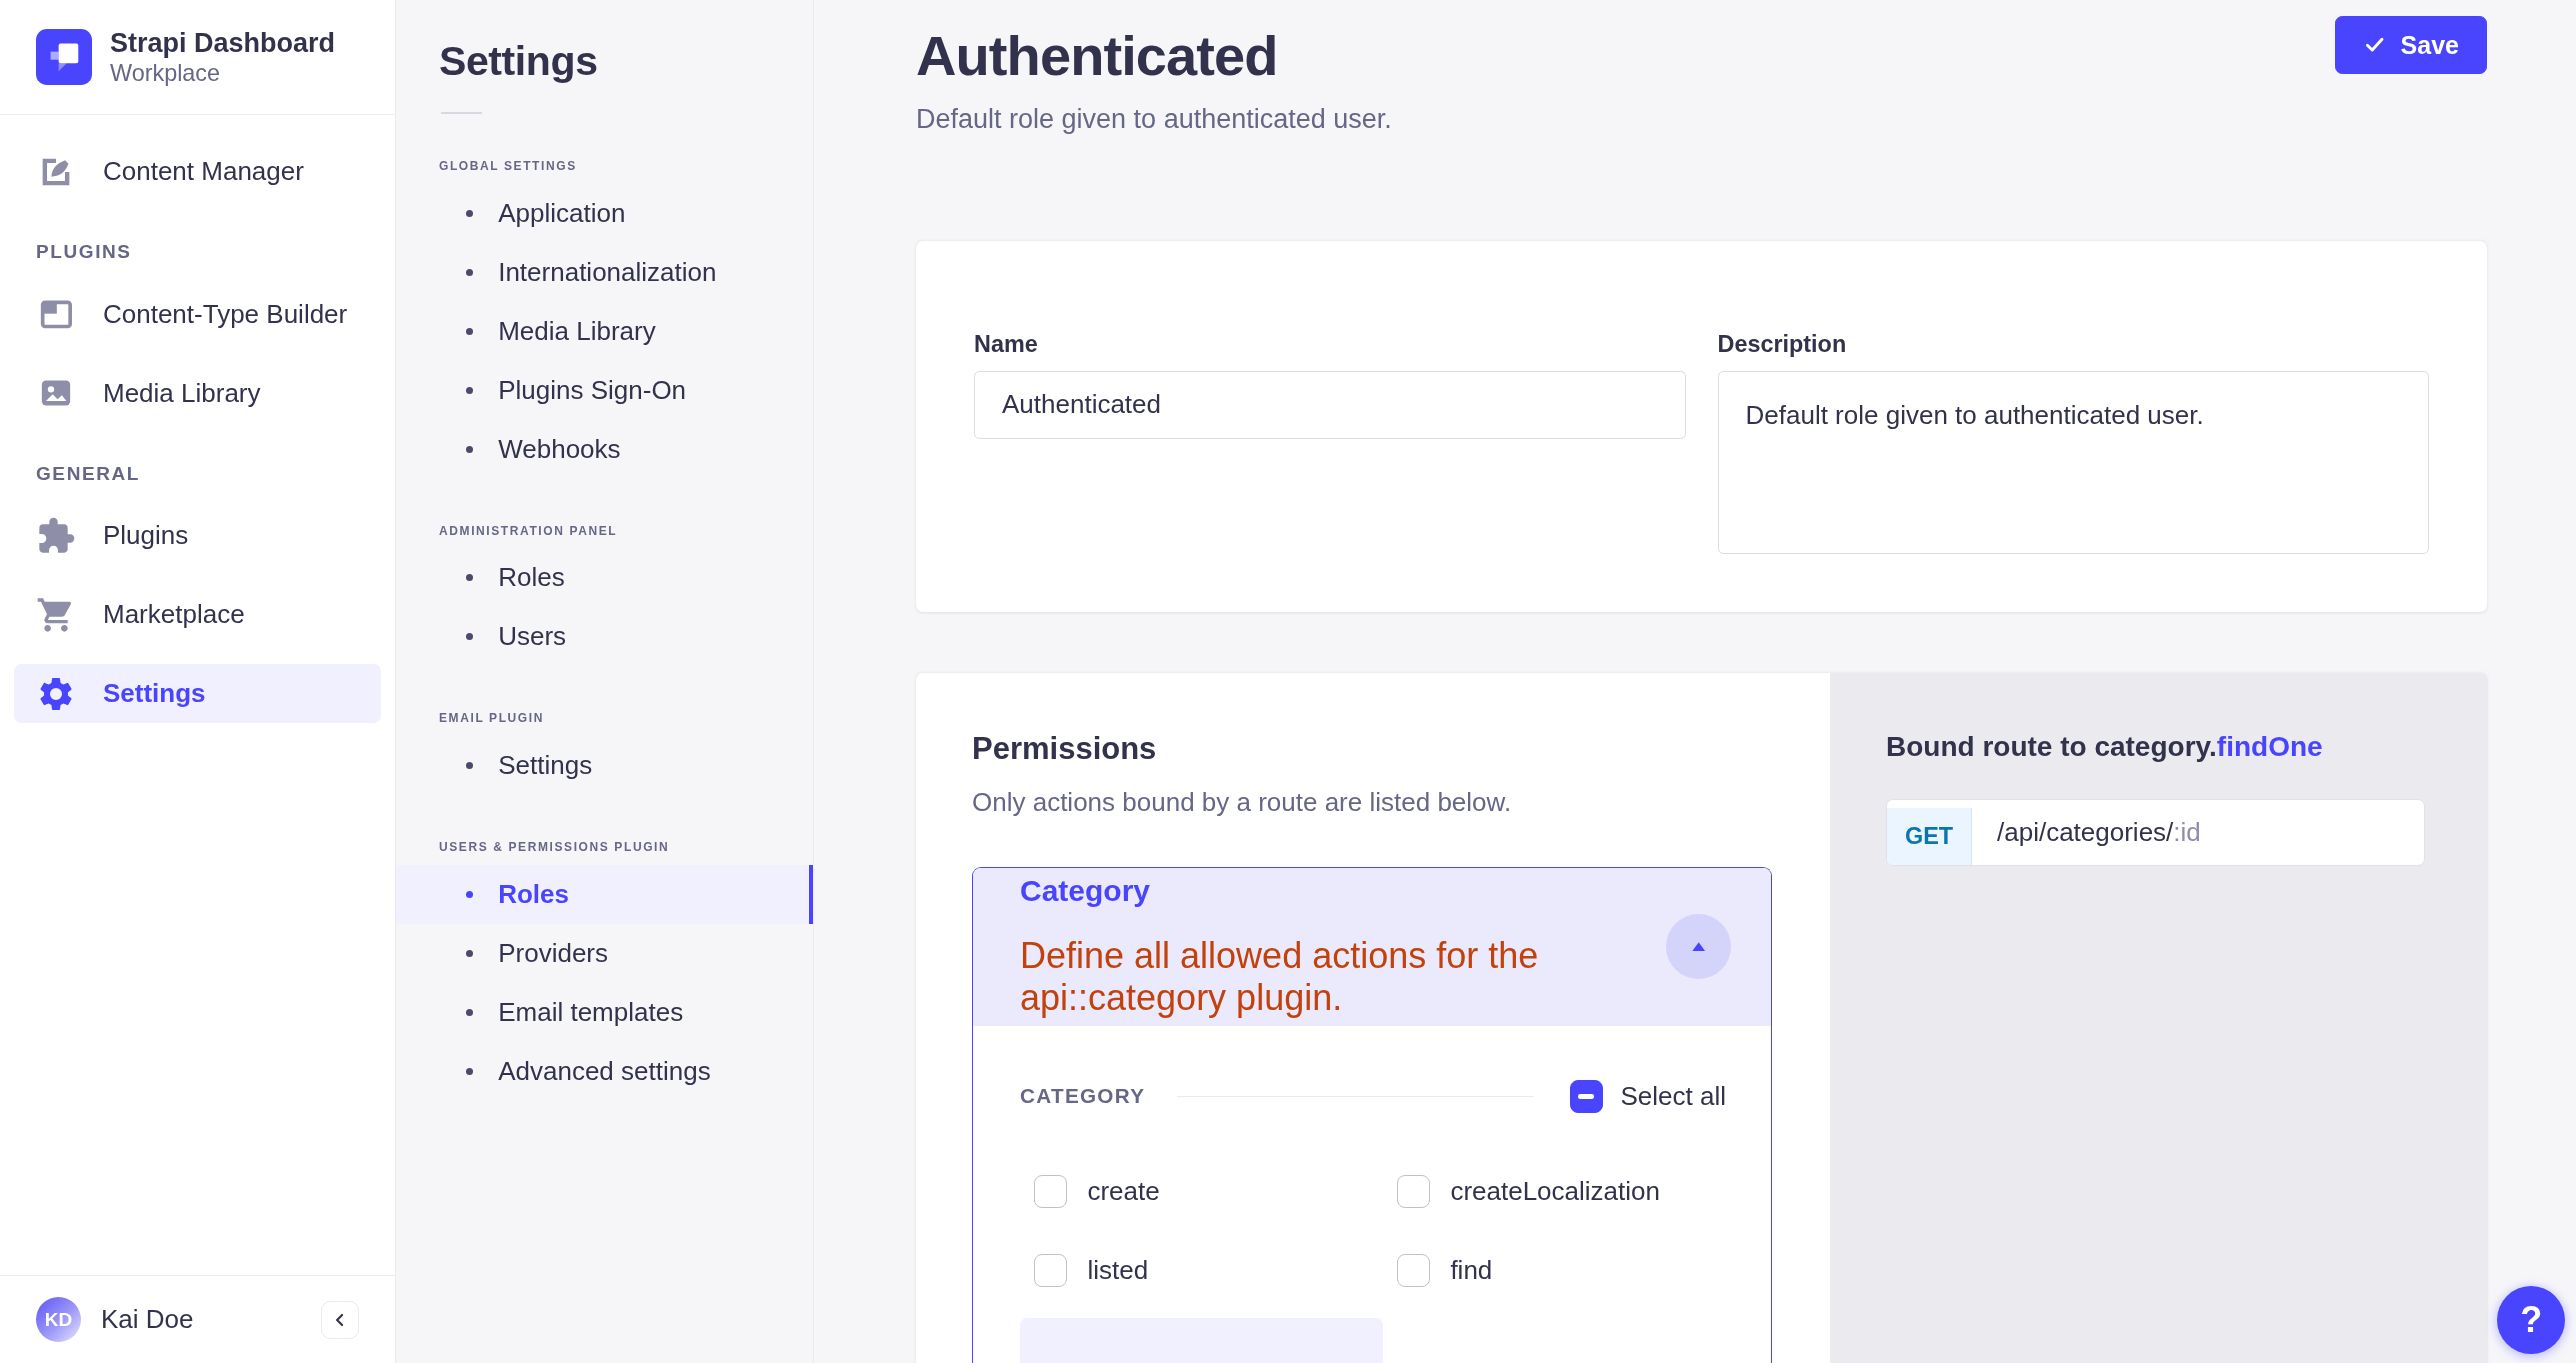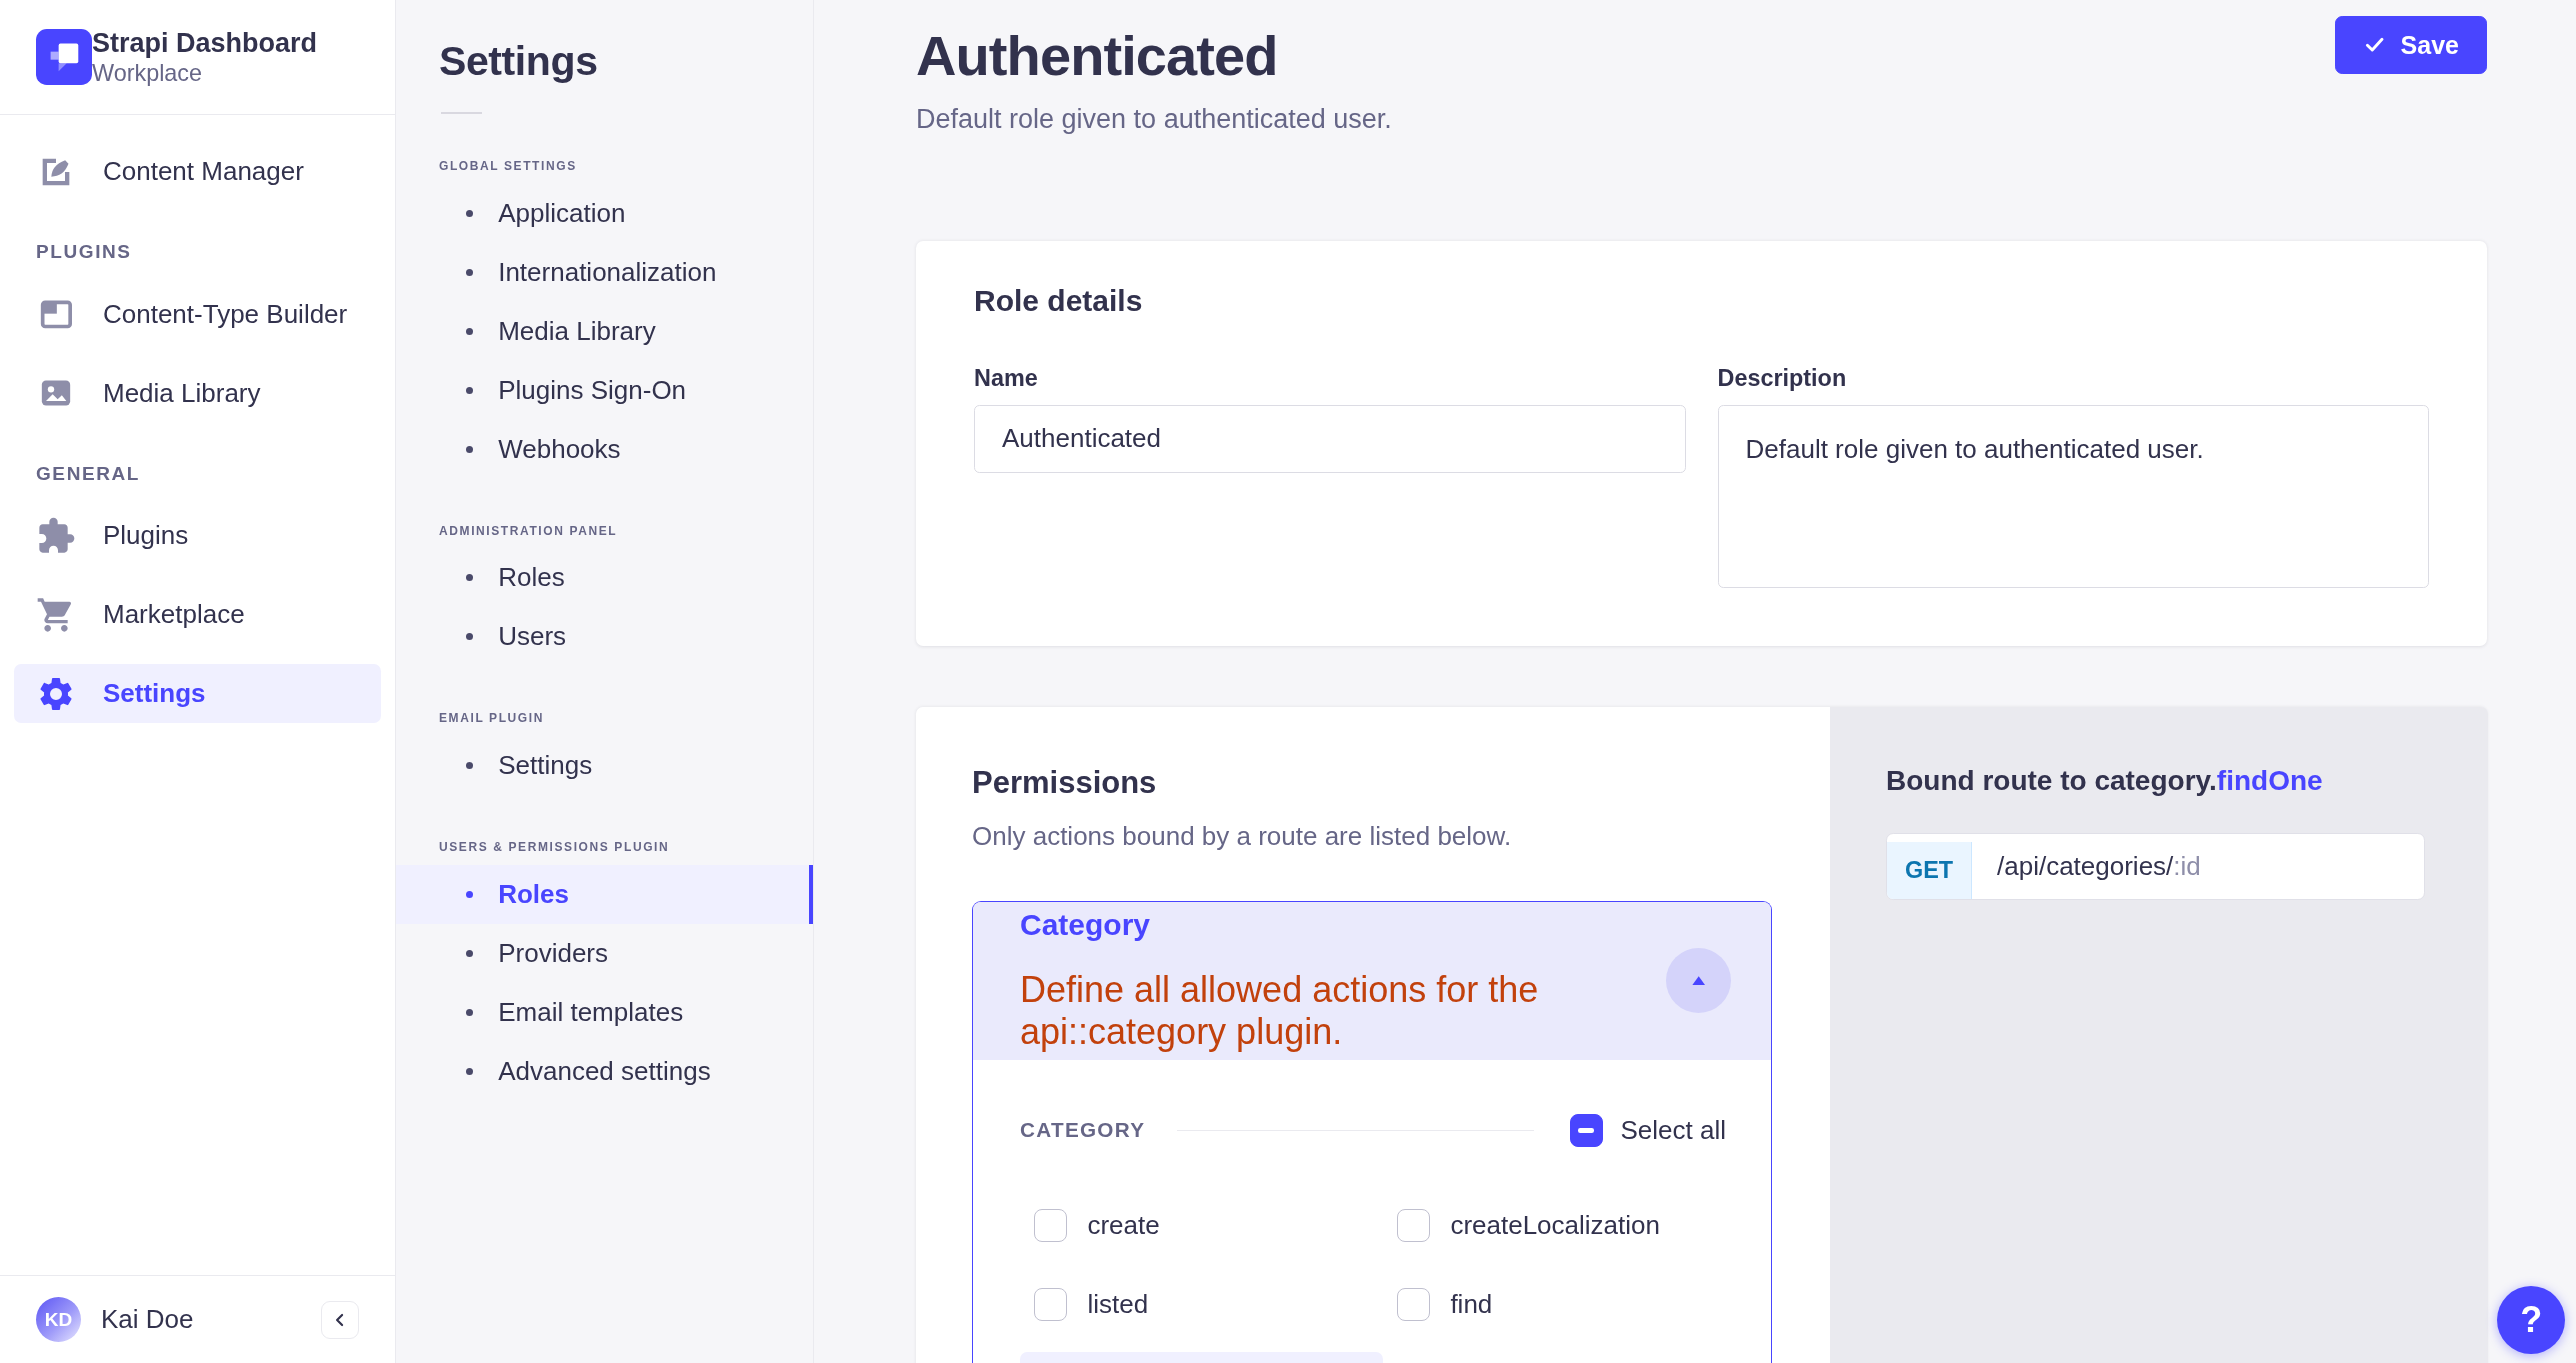--- a/index.html
+++ b/index.html
@@ -8,21 +8,21 @@
     display: flex;
     background: #f6f6f9;
     color: #32324d;
     font-family: "Liberation Sans", sans-serif;
     font-size: 25px;
   }
   svg { display: block; }
 
   
   .main-nav { width: 396px; min-width: 396px; background: #fff; border-right: 0.9px solid #eaeaef; position: relative; }
-  .brand { display: flex; align-items: center; height: 115px; padding: 0 21.6px 0 36px; border-bottom: 0.9px solid #eaeaef; }
+  .brand { display: flex; align-items: center; gap: 18px; height: 115px; padding: 0 21.6px 0 36px; border-bottom: 0.9px solid #eaeaef; }
   .logo { width: 56px; height: 56px; border-radius: 10.8px; background: #4945ff; display: flex; align-items: center; justify-content: center; flex: none; }
   .brand-title { font-size: 27px; font-weight: bold; line-height: 1.25; }
   .brand-sub { font-size: 23.4px; color: #666687; }
   .nav-items { padding: 27px 14.4px 0; }
   .nav-item { display: flex; align-items: center; gap: 27px; height: 59px; padding: 0 21.6px; border-radius: 7.2px; font-size: 26px; color: #32324d; margin-bottom: 20px; cursor: pointer; }
   .nav-item .ic { width: 40px; height: 40px; flex: none; }
   .nav-item .ic svg { width: 40px; height: 40px; }
   .nav-item.active { background: #f0f0ff; color: #4945ff; font-weight: bold; }
   .section-label { font-size: 19px; font-weight: bold; letter-spacing: 1.6px; color: #666687; margin: 40px 0 21.6px 21.6px; }
   .nav-footer { position: absolute; left: 0; right: 0; bottom: 0; border-top: 0.9px solid #eaeaef; display: flex; align-items: center; gap: 20px; padding: 0 36px; height: 88px; background: #fff; }
@@ -260,21 +260,20 @@
       <span>
         <svg width="23.4" height="23.4" viewBox="0 0 24 24" fill="none" stroke="#ffffff" stroke-width="3" stroke-linecap="round" stroke-linejoin="round">
             <path d="M4.5 12.5l5 5 10-11"></path>
           </svg>
       </span>
       <span>Save</span>
     </button>
   </header>
 
   <section class="role-card">
-    <h2 class="card-title">Role details</h2>
     <div class="fields">
       <div class="field">
         <label class="field-label">Name</label>
         <input class="text-input" type="text" value="Authenticated" style="">
       </div>
       <div class="field">
         <label class="field-label">Description</label>
         <textarea class="textarea" style="">Default role given to authenticated user.</textarea>
       </div>
     </div>

